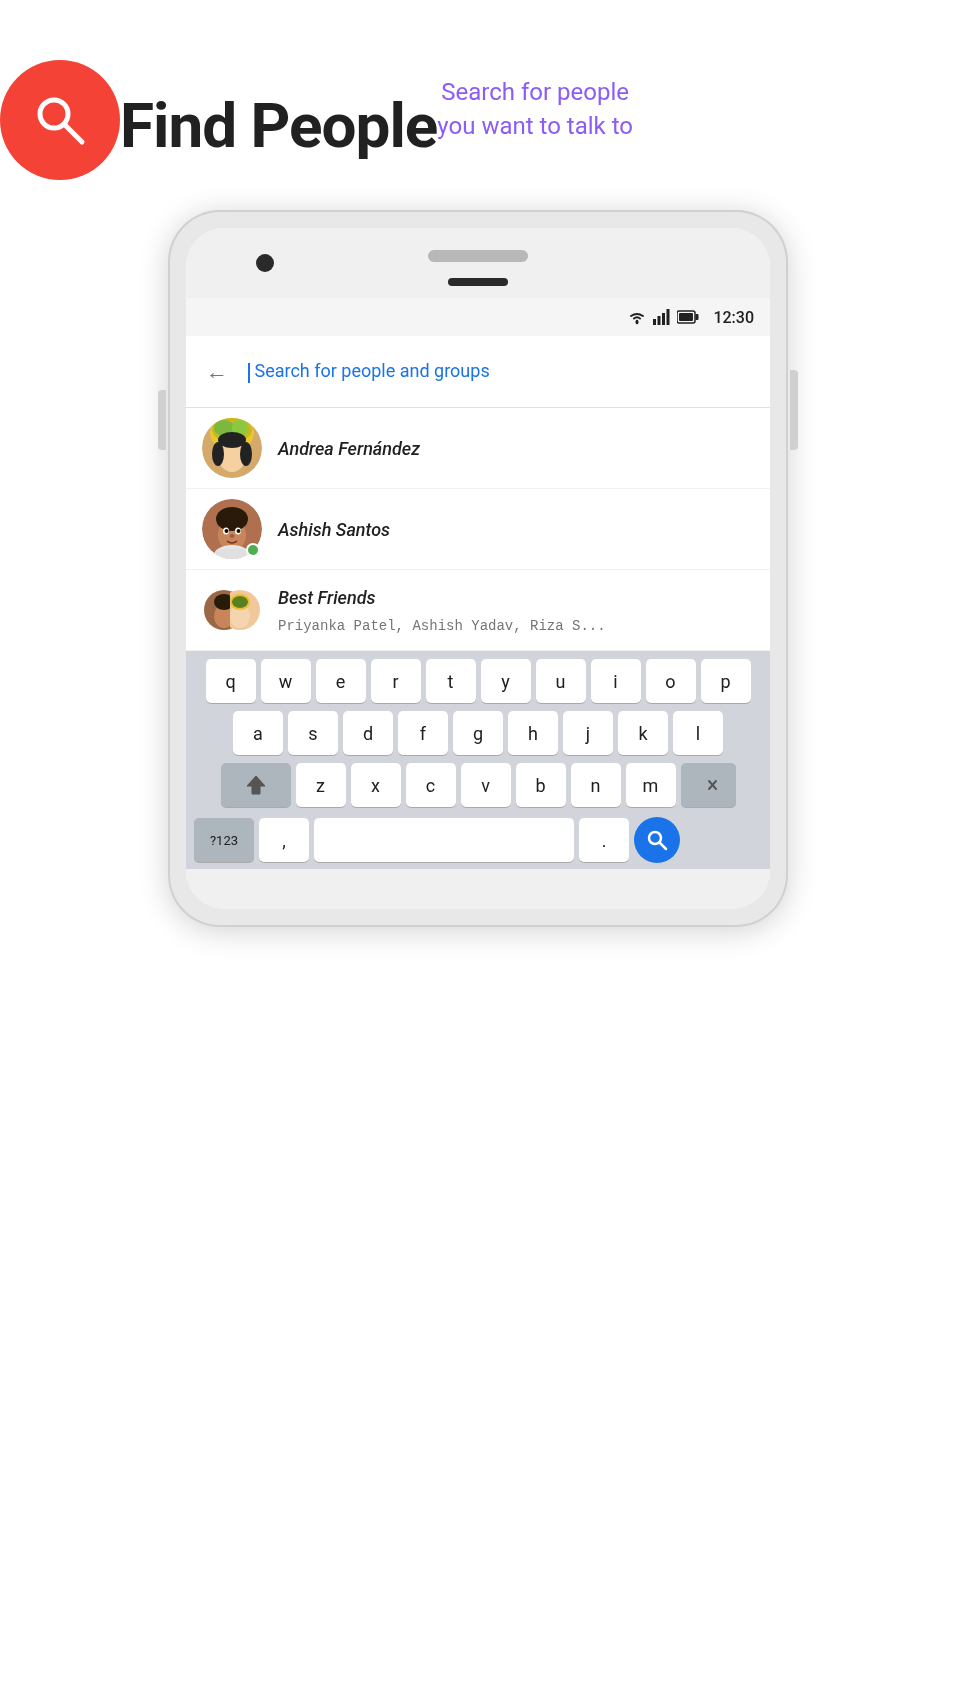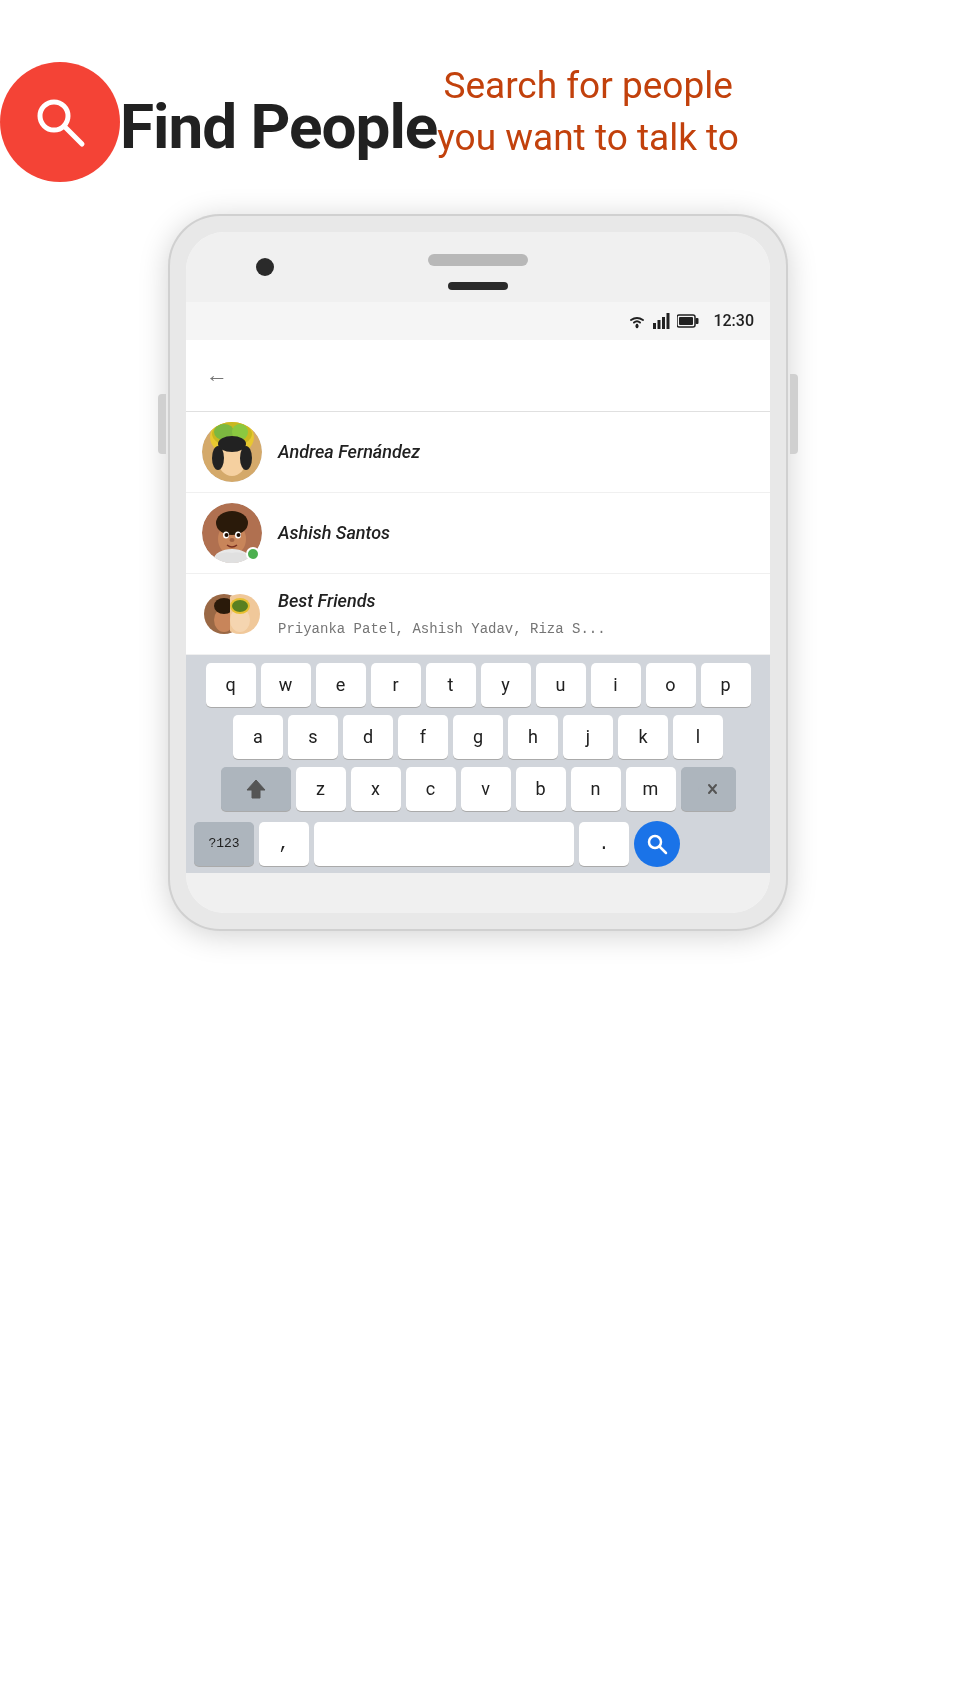--- a/index.html
+++ b/index.html
@@ -42,22 +42,22 @@
 
     .title {
       font-size: 62px;
       font-weight: 700;
       color: #212121;
       margin-bottom: 20px;
       letter-spacing: -1px;
     }
 
     .subtitle {
-      font-size: 37px;
-      color: #c2410c;
+      font-size: 24px;
+      color: #8b5cf6;
       text-align: center;
       line-height: 1.4;
       margin-bottom: 50px;
     }
 
     
     .phone-wrapper {
       position: relative;
       width: 640px;
       display: flex;
@@ -352,21 +352,20 @@
       justify-content: center;
       flex: none;
     }
 
     .keyboard-bottom-row {
       display: flex;
       align-items: center;
       padding: 0 4px;
       gap: 5px;
       height: 50px;
-      font-family: Liberation Mono, monospace;
     }
 
     
     .phone-bottom-bezel {
       background: #f0f0f0;
       height: 40px;
       border-radius: 0 0 38px 38px;
     }
   </style>
 </head>
@@ -420,20 +419,24 @@
               <rect x="0" y="1" width="18" height="12" rx="2" stroke="#212121" stroke-width="1.5" fill="none"></rect>
               <rect x="18.5" y="4" width="3" height="6" rx="1" fill="#212121"></rect>
               <rect x="2" y="3" width="14" height="8" rx="1" fill="#212121"></rect>
             </svg>
           </div>
           <span class="status-time">12:30</span>
         </div>
 
         <div class="search-bar">
           <div class="back-arrow">←</div>
+          <div class="search-input">
+            <span class="search-cursor"></span>
+            <span style="color:#1a73e8; font-size:18px;">Search for people and groups</span>
+          </div>
         </div>
 
         <div class="contact-list">
 
           <div class="contact-item">
             <div class="avatar-wrapper">
               <div class="avatar">
                 
                 <svg width="60" height="60" viewBox="0 0 60 60">
                   <circle cx="30" cy="30" r="30" fill="#d4a96a"></circle>

